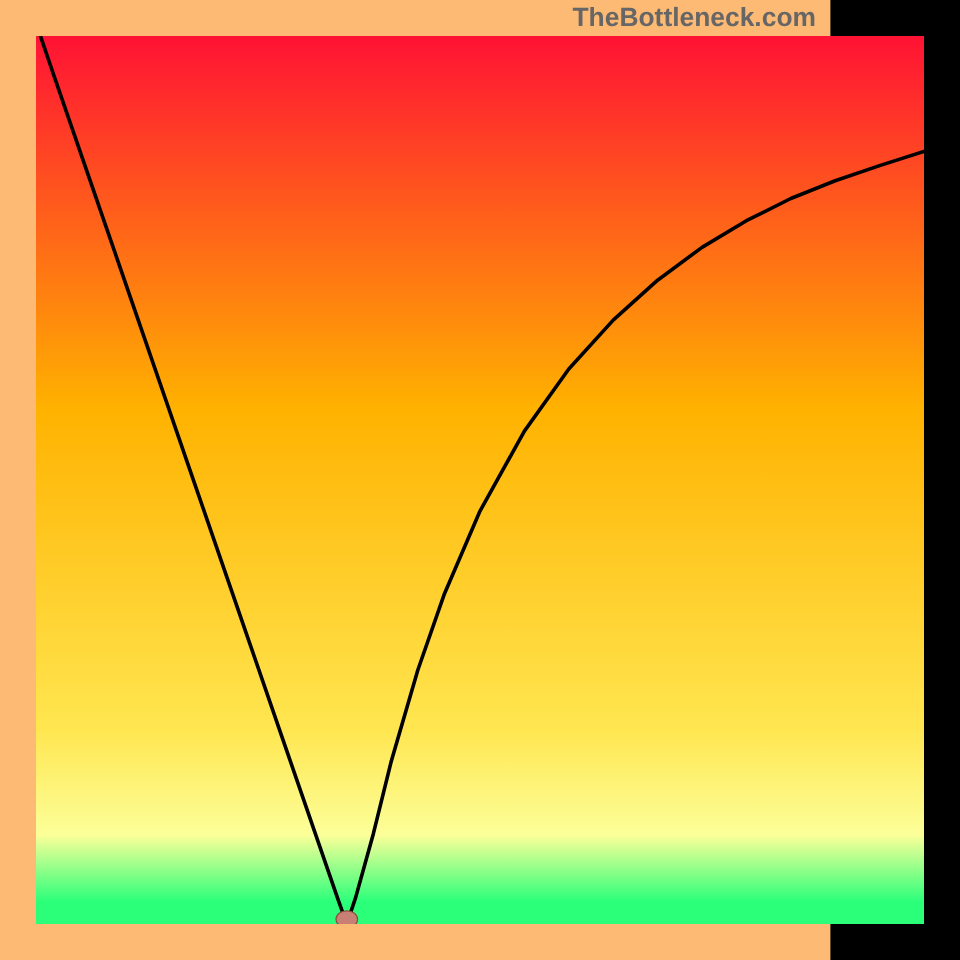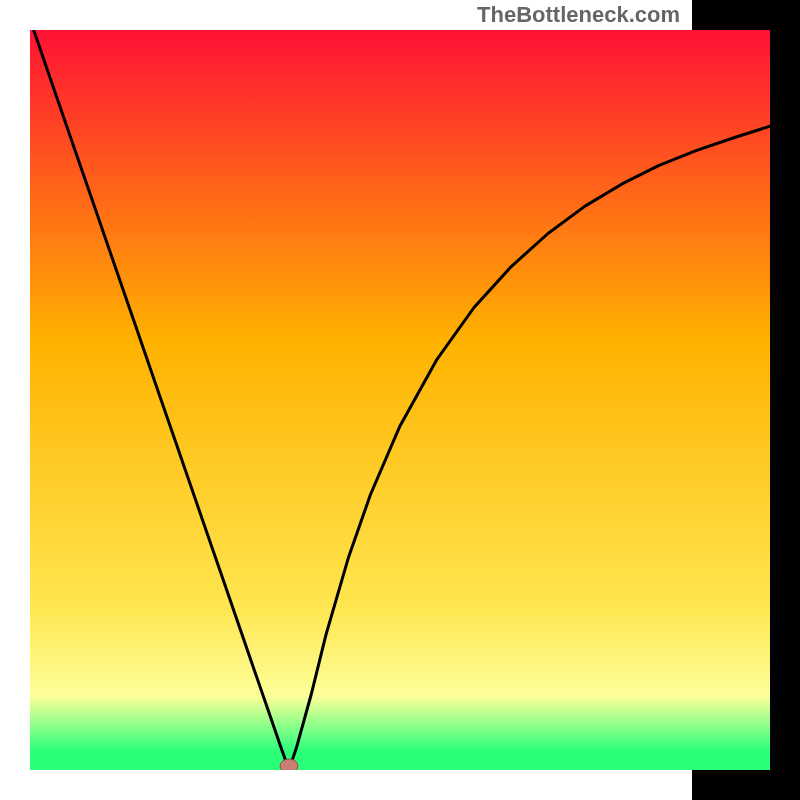--- a/index.html
+++ b/index.html
@@ -8,21 +8,21 @@
     width: 800px;
     height: 800px;
     background: #000;
     font-family: Arial, Helvetica, sans-serif;
     overflow: hidden;
   }
   .frame {
     position: relative;
     width: 692px;
     height: 800px;
-    background: #ffffff;
+    background: #fdba74;
   }
   .watermark {
     position: absolute;
     top: 2px;
     right: 12px;
     color: #666;
     font-size: 22px;
     font-weight: 600;
     user-select: none;
   }

